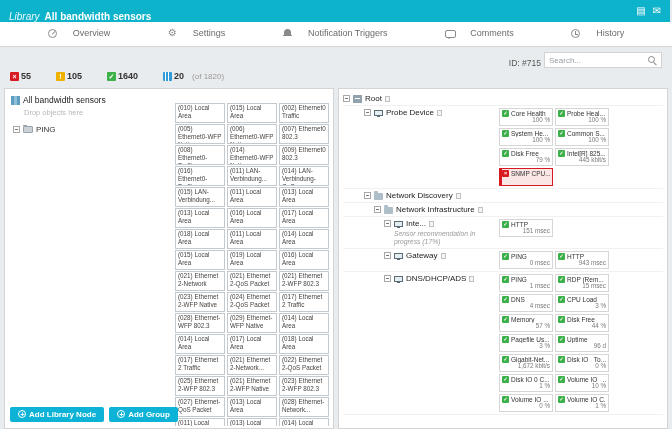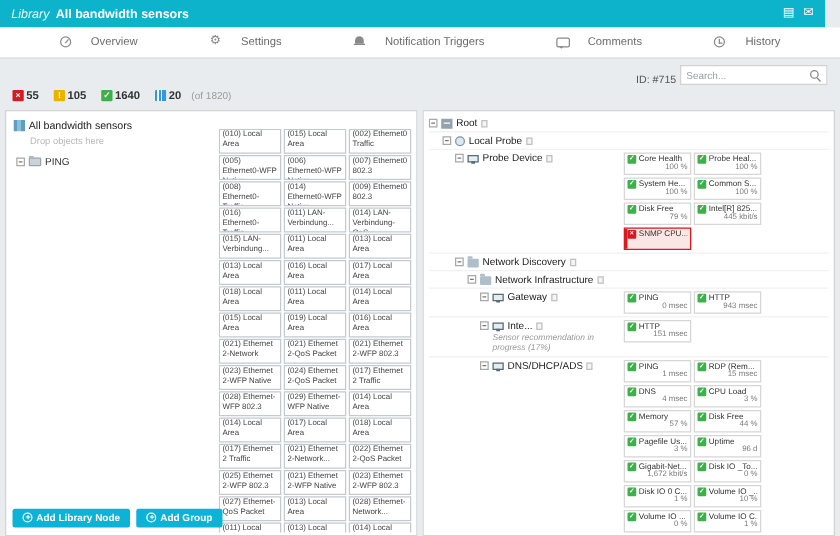--- a/index.html
+++ b/index.html
@@ -1,20 +1,20 @@
 <!DOCTYPE html>
 <html><head>
 <meta charset="utf-8">
 <style>
 *{margin:0;padding:0;box-sizing:border-box}
 html,body{width:672px;height:429px;overflow:hidden}
 body{font-family:"Liberation Sans",sans-serif;background:#e9ecee;color:#333;position:relative;font-size:9px}
 
 
-.header{position:absolute;top:0;left:0;right:12px;height:22px;background:#0db2cb;display:flex;align-items:center;padding:0 9px;gap:5px}
+.header{position:absolute;top:0;left:0;right:2px;height:22px;background:#0db2cb;display:flex;align-items:flex-end;padding:0 9px;gap:5px}
 .app-label{color:rgba(255,255,255,.92);font-style:italic;font-size:10px}
 .app-title{color:#fff;font-weight:bold;font-size:10px}
 .header-icons{margin-left:auto;display:flex;gap:7px}
 .hicon{color:#fff;font-size:10px;line-height:22px;cursor:pointer}
 
 
 .tabs{position:absolute;top:22px;left:0;right:0;height:25px;background:#fff;border-bottom:1px solid #d6d6d6;display:flex;justify-content:space-evenly}
 .tab{display:flex;align-items:center;gap:16px;padding:0 10px;color:#6b6b6b;font-size:9px;cursor:pointer;border-bottom:2px solid transparent}
 .tab[data-active="true"]{border-bottom-color:#1b9fd9;color:#222;font-weight:bold}
 .ticon{width:9px;height:9px;flex:none;position:relative;display:inline-block}
@@ -151,21 +151,21 @@
     </div>
 
     <div class="tab" data-active="false" data-icon="history-icon">
       <span class="ticon"></span>
       <span class="tlabel">History</span>
     </div>
   </nav>
 
 <div class="toolbar">
   <div class="counts-wrap">
-    <span style="display:flex;gap:12px">
+    <span style="display:flex;gap:25px">
 
         <span class="count" data-status="down">
           <span class="cicon"></span>
           <span class="cval">55</span>
         </span>
 
         <span class="count" data-status="warning">
           <span class="cicon"></span>
           <span class="cval">105</span>
         </span>
@@ -327,34 +327,20 @@
             <span class="node-name">Root</span>
             <span class="node-badge"></span>
           </div>
 
         </div>
         <div class="chips">
           
         </div>
       </div>
 
-      <div class="node" data-type="probe" data-indent="1">
-        <div class="node-head">
-          <div class="row">
-            <span class="toggle"></span>
-            <span class="node-icon"></span>
-            <span class="node-name">Local Probe</span>
-            <span class="node-badge"></span>
-          </div>
-
-        </div>
-        <div class="chips">
-          
-        </div>
-      </div>
 
       <div class="node" data-type="device" data-indent="2">
         <div class="node-head">
           <div class="row">
             <span class="toggle"></span>
             <span class="node-icon"></span>
             <span class="node-name">Probe Device</span>
             <span class="node-badge"></span>
           </div>
 
@@ -447,63 +433,63 @@
         <div class="chips">
           
         </div>
       </div>
 
       <div class="node" data-type="device" data-indent="4">
         <div class="node-head">
           <div class="row">
             <span class="toggle"></span>
             <span class="node-icon"></span>
-            <span class="node-name">Gateway</span>
+            <span class="node-name">Inte...</span>
             <span class="node-badge"></span>
           </div>
-
+          <div class="node-note">Sensor recommendation in progress (17%)</div>
         </div>
         <div class="chips">
 
             <div class="chip" data-status="ok">
               <div class="chip-top">
                 <span class="dot"></span>
-                <span class="chip-name">PING</span>
-              </div>
-              <div class="chip-val">0 msec</div>
-            </div>
-
-            <div class="chip" data-status="ok">
-              <div class="chip-top">
-                <span class="dot"></span>
                 <span class="chip-name">HTTP</span>
               </div>
-              <div class="chip-val">943 msec</div>
+              <div class="chip-val">151 msec</div>
             </div>
           </div>
       </div>
 
       <div class="node" data-type="device" data-indent="4">
         <div class="node-head">
           <div class="row">
             <span class="toggle"></span>
             <span class="node-icon"></span>
-            <span class="node-name">Inte...</span>
+            <span class="node-name">Gateway</span>
             <span class="node-badge"></span>
           </div>
-          <div class="node-note">Sensor recommendation in progress (17%)</div>
+
         </div>
         <div class="chips">
 
             <div class="chip" data-status="ok">
               <div class="chip-top">
                 <span class="dot"></span>
+                <span class="chip-name">PING</span>
+              </div>
+              <div class="chip-val">0 msec</div>
+            </div>
+
+            <div class="chip" data-status="ok">
+              <div class="chip-top">
+                <span class="dot"></span>
                 <span class="chip-name">HTTP</span>
               </div>
-              <div class="chip-val">151 msec</div>
+              <div class="chip-val">943 msec</div>
             </div>
           </div>
       </div>
 
       <div class="node" data-type="device" data-indent="4">
         <div class="node-head">
           <div class="row">
             <span class="toggle"></span>
             <span class="node-icon"></span>
             <span class="node-name">DNS/DHCP/ADS</span>

